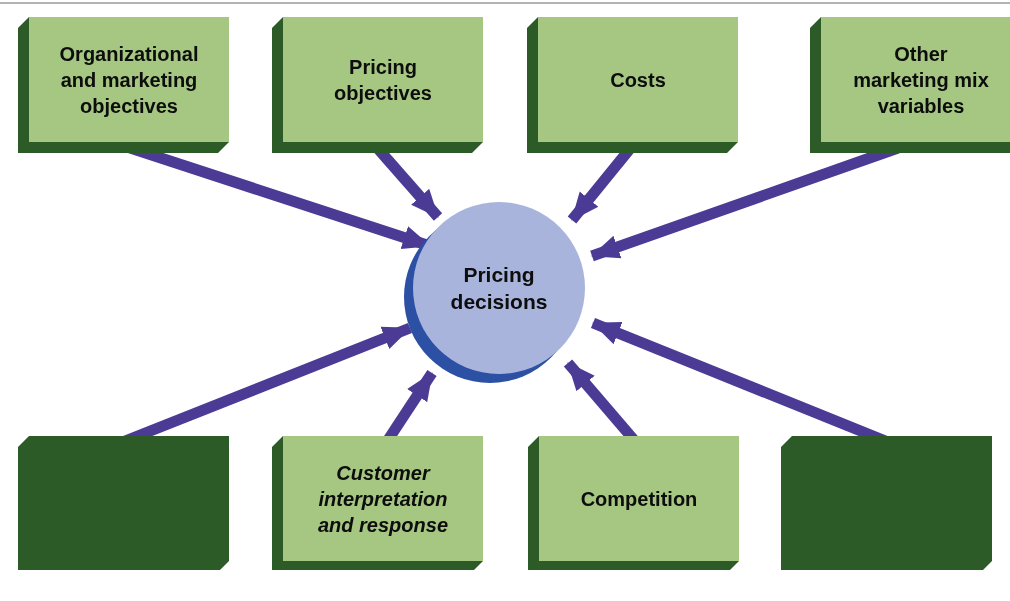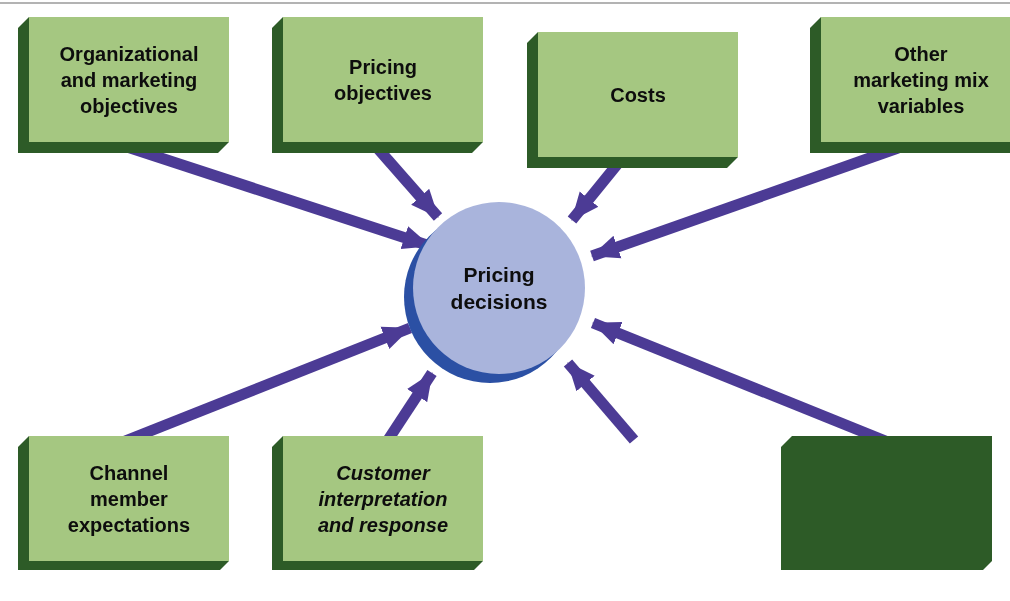--- a/index.html
+++ b/index.html
@@ -83,21 +83,21 @@
     font-size: 21px;
     font-weight: bold;
     line-height: 1.3;
     color: var(--text);
     text-align: center;
     white-space: pre-line;
   }
   
   .pos-top-1    { left: 18px;  top: 17px; }
   .pos-top-2    { left: 272px; top: 17px; }
-  .pos-top-3    { left: 527px; top: 32px; }
+  .pos-top-3    { left: 527px; top: 17px; }
   .pos-top-4    { left: 810px; top: 17px; }
   .pos-bottom-1 { left: 18px;  top: 436px; }
   .pos-bottom-2 { left: 272px; top: 436px; font-style: italic; }
   .pos-bottom-3 { left: 528px; top: 436px; }
   .pos-bottom-4 { left: 781px; top: 436px; }
 </style>
 </head>
 <body>
 
 <div class="canvas">
@@ -150,36 +150,37 @@
     <div class="back"></div>
     <div class="face">
       <div class="factor-label">Other
 marketing mix
 variables</div>
     </div>
   </div>
 
   <div class="factor-box pos-bottom-1">
     <div class="back"></div>
-    <div class="face">
-      <div class="factor-label">Channel
-member
-expectations</div>
-    </div>
   </div>
 
   <div class="factor-box pos-bottom-2">
     <div class="back"></div>
     <div class="face">
       <div class="factor-label">Customer
 interpretation
 and response</div>
     </div>
   </div>
 
+  <div class="factor-box pos-bottom-3">
+    <div class="back"></div>
+    <div class="face">
+      <div class="factor-label">Competition</div>
+    </div>
+  </div>
 
   <div class="factor-box pos-bottom-4">
     <div class="back"></div>
   </div>
 
   <div class="center-circle">
     <div class="center-label">Pricing
 decisions</div>
   </div>
 

